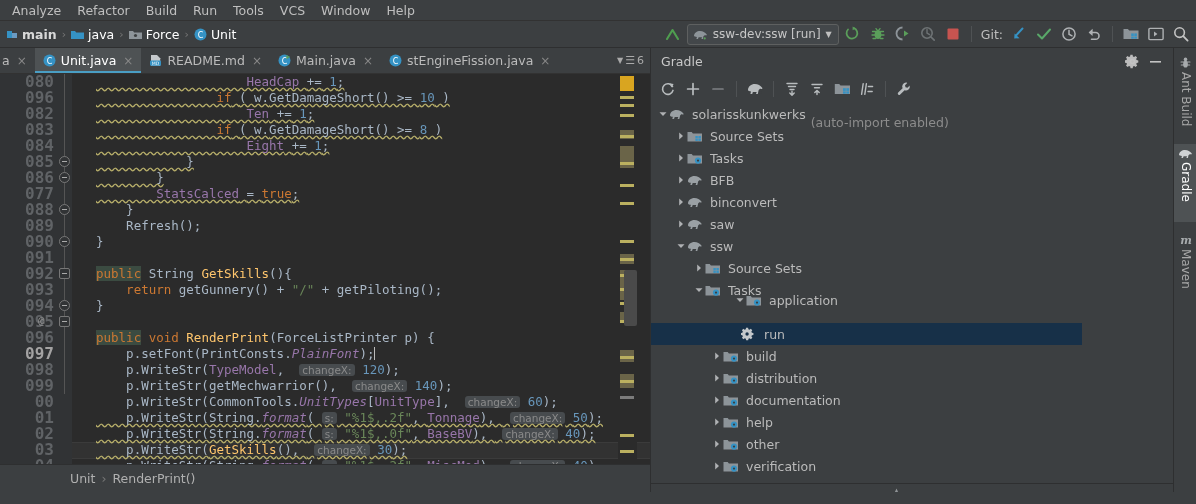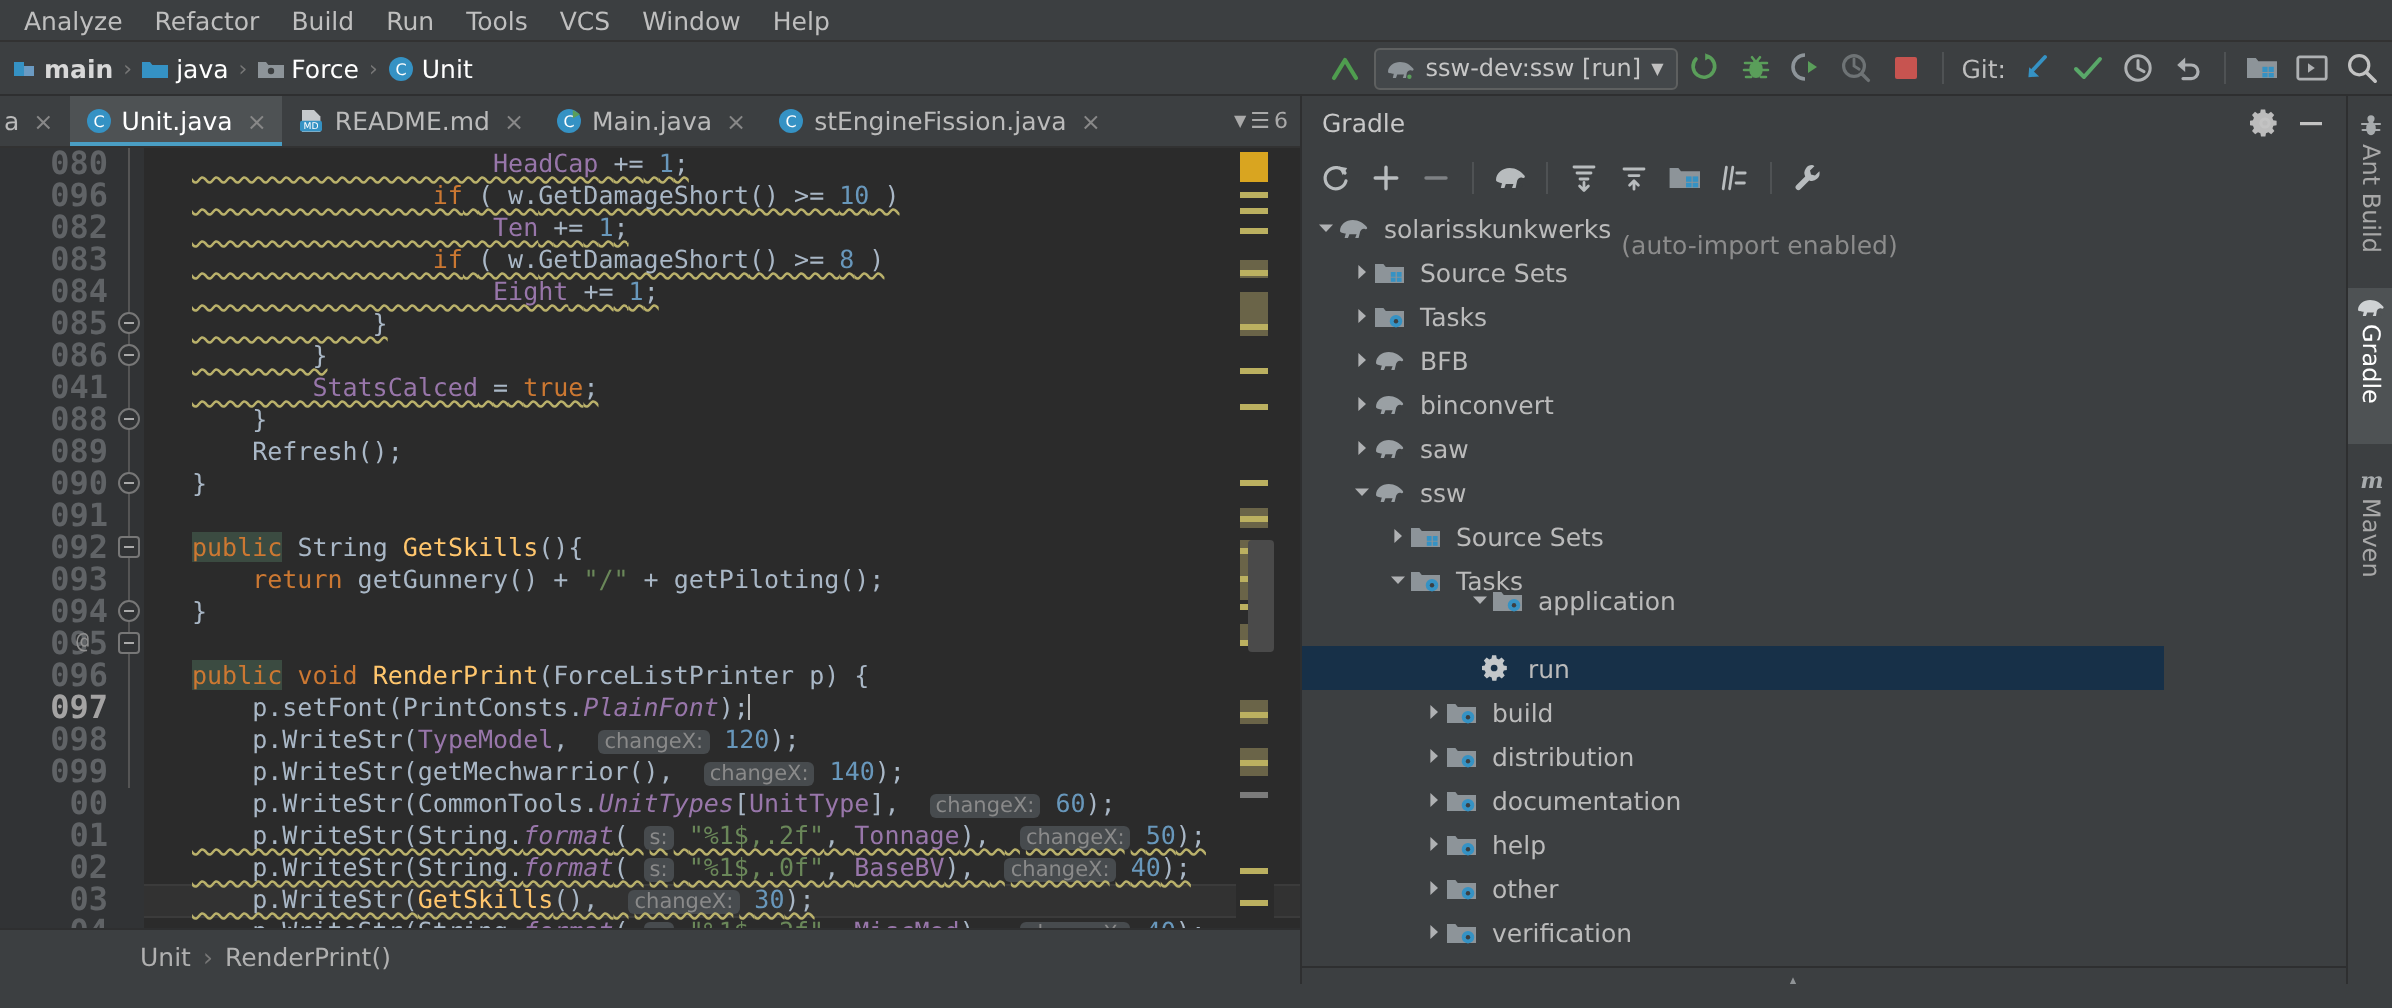--- a/index.html
+++ b/index.html
@@ -348,21 +348,21 @@
     <div class="curline-edge" style="top:384px;"></div>
 
     <div class="gutter">
       <div class="lnum" style="top:0px">080</div>
       <div class="lnum" style="top:16px">096</div>
       <div class="lnum" style="top:32px">082</div>
       <div class="lnum" style="top:48px">083</div>
       <div class="lnum" style="top:64px">084</div>
       <div class="lnum" style="top:80px">085</div>
       <div class="lnum" style="top:96px">086</div>
-      <div class="lnum" style="top:112px">041</div>
+      <div class="lnum" style="top:112px">077</div>
       <div class="lnum" style="top:128px">088</div>
       <div class="lnum" style="top:144px">089</div>
       <div class="lnum" style="top:160px">090</div>
       <div class="lnum" style="top:176px">091</div>
       <div class="lnum" style="top:192px">092</div>
       <div class="lnum" style="top:208px">093</div>
       <div class="lnum" style="top:224px">094</div>
       <div class="lnum" style="top:240px">095</div>
       <div class="lnum" style="top:256px">096</div>
       <div class="lnum cur" style="top:272px">097</div>

